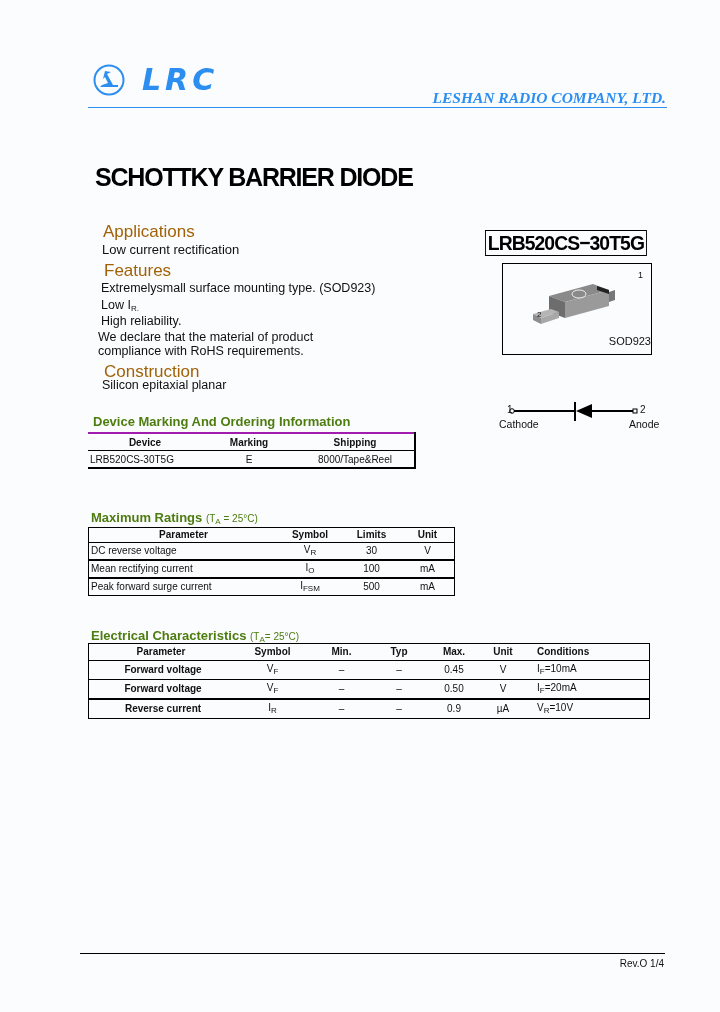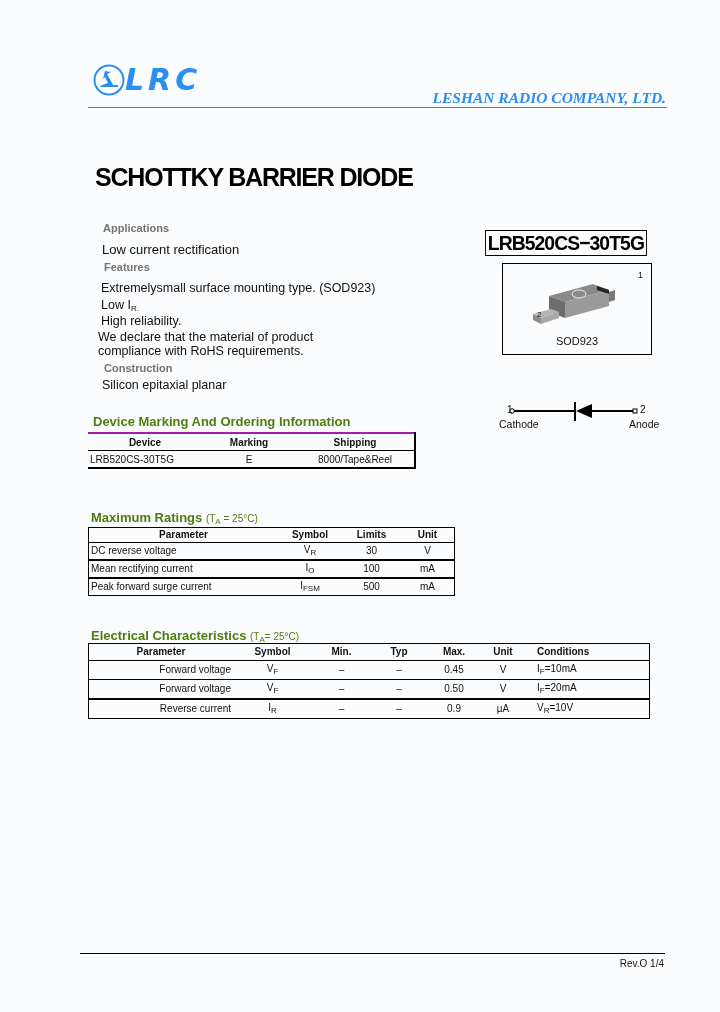--- a/index.html
+++ b/index.html
@@ -4,37 +4,37 @@
 <style>
   html, body { margin: 0; padding: 0; }
   body {
     width: 720px; height: 1012px; position: relative; overflow: hidden;
     background: #fbfcfe; color: #111;
     font-family: "Liberation Sans", sans-serif;
   }
   .abs { position: absolute; }
 
   
-  .logo { left: 93px; top: 64px; display: flex; align-items: flex-start; gap: 0; }
+  .logo { left: 93px; top: 64px; display: flex; align-items: flex-start; gap: 17px; }
   .logo-mark { width: 32px; height: 32px; }
   .logo-text { font-family: "DejaVu Sans", sans-serif; font-weight: bold; font-style: italic; font-size: 30px; color: #2b8ef0; letter-spacing: 4px; line-height: 32px; }
   .company { right: 54px; top: 89px; font-family: "Liberation Serif", serif; font-style: italic; font-weight: bold; font-size: 15.5px; color: #2b8ef0; }
   .header-rule { left: 88px; top: 107px; width: 579px; height: 1px; background: #2b8ef0; }
 
   .title { left: 95px; top: 163px; font-weight: bold; font-size: 25px; letter-spacing: -1.2px; color: #000; }
 
   
   .txt { font-size: 12.5px; color: #111; white-space: nowrap; }
-  .h { font-weight: bold; font-size: 11px; color: #737373; }
+  .h { font-weight: normal; font-size: 17px; color: #a16207; }
   .sub { font-size: 8px; vertical-align: -2px; }
 
   
   .partno { left: 485px; top: 230px; border: 1px solid #000; font-size: 21px; font-weight: bold; letter-spacing: -1px; padding: 0 2px; line-height: 24px; color: #000; transform: scaleX(0.92); transform-origin: left; }
   .pkgbox { left: 502px; top: 263px; width: 148px; height: 90px; border: 1px solid #000; }
-  .pkg-label { left: 0; width: 100%; top: 71px; text-align: center; font-size: 11px; }
+  .pkg-label { left: 0; width: 100%; top: 71px; text-align: right; font-size: 11px; }
   .pin1 { left: 135px; top: 6px; font-size: 9px; }
   .pin2 { left: 34px; top: 46px; font-size: 8px; }
 
   .symbol { left: 497px; top: 400px; width: 170px; height: 35px; }
   .cathode-label { left: 499px; top: 418px; font-size: 10.5px; }
   .anode-label { left: 629px; top: 418px; font-size: 10.5px; }
 
   
   .sec-title { font-weight: bold; font-size: 13px; color: #4d7c0f; }
   .sec-note { font-weight: normal; font-size: 10px; }
@@ -48,21 +48,21 @@
 
   .t-max { left: 88px; top: 527px; width: 367px; border: 1px solid #000; }
   .t-max th, .t-max td { border-bottom: 1px solid #000; height: 13.6px; line-height: 13px; }
   .t-max td.l { text-align: left; }
   .t-max td.c, .t-max th.c { text-align: center; }
   .t-max tr.thick td { border-bottom: 2px solid #000; }
 
   .t-ec { left: 88px; top: 643px; width: 562px; border: 1px solid #000; }
   .t-ec th, .t-ec td { border-bottom: 1px solid #000; height: 15.5px; line-height: 15px; }
   .t-ec td.c, .t-ec th.c { text-align: center; }
-  .t-ec td.l { text-align: right; padding-left: 6px; }
+  .t-ec td.l { text-align: center; padding-left: 6px; font-weight: bold; }
   .t-ec tr.thick td { border-bottom: 2px solid #000; }
 
   .footer-rule { left: 80px; top: 953px; width: 585px; height: 1px; background: #000; }
   .rev { right: 56px; top: 958px; font-size: 10px; }
 </style>
 </head>
 <body>
 
 <div class="abs logo">
   <svg class="logo-mark" viewBox="0 0 32 32">

